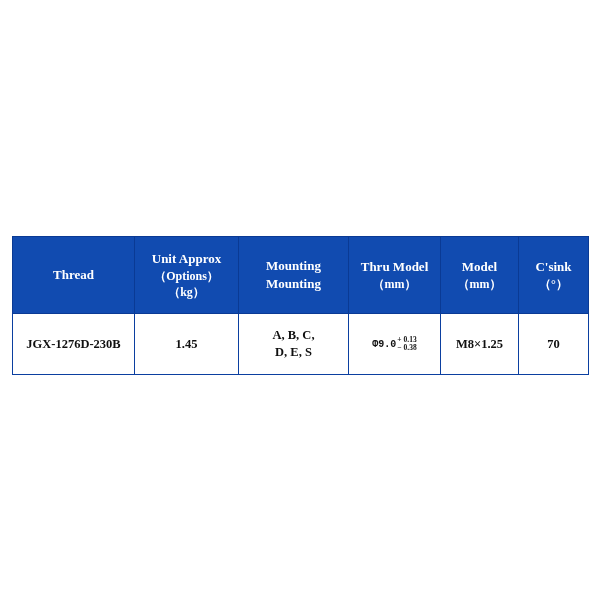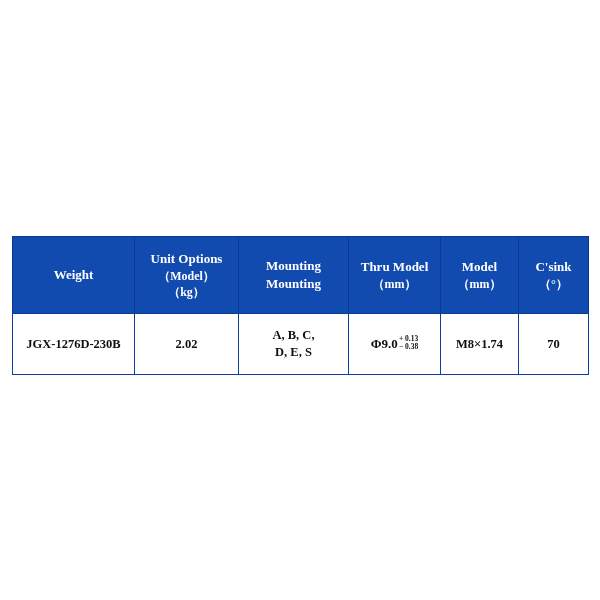--- a/index.html
+++ b/index.html
@@ -69,21 +69,22 @@
     text-align: right;
     margin-left: 1px;
     position: relative;
     top: -1px;
   }
   .tol-up { display: block; }
   .tol-dn { display: block; }
   .phi-val {
     display: inline-block;
     vertical-align: middle;
-    font-size: 13px;
+    font-size: 10px;
+    font-family: Liberation Mono, monospace;
   }
   .thru-cell-inner {
     display: inline-block;
     white-space: nowrap;
   }
 </style>
 </head>
 <body>
 
 <div class="page">
@@ -93,25 +94,25 @@
       <col class="col-model">
       <col class="col-weight">
       <col class="col-mount">
       <col class="col-thru">
       <col class="col-thread">
       <col class="col-csink">
     </colgroup>
     <tbody>
       <tr class="head-row">
         <td>
-          <span class="hl1">Weight</span>
+          <span class="hl1">Thread</span>
         </td>
         <td>
-          <span class="hl1">Unit Options</span>
-          <span class="hl2">（Model）</span>
+          <span class="hl1">Unit Approx</span>
+          <span class="hl2">（Options）</span>
           <span class="hl2">（kg）</span>
         </td>
         <td>
           <span class="hl1">Mounting</span>
           <span class="hl1">Mounting</span>
         </td>
         <td>
           <span class="hl1">Thru Model</span>
           <span class="hl2">（mm）</span>
         </td>
@@ -119,29 +120,29 @@
           <span class="hl1">Model</span>
           <span class="hl2">（mm）</span>
         </td>
         <td>
           <span class="hl1">C'sink</span>
           <span class="hl2">（°）</span>
         </td>
       </tr>
       <tr class="body-row">
         <td>JGX-1276D-230B</td>
-        <td>2.02</td>
+        <td>1.45</td>
         <td>
           <span class="mount-line">A, B, C,</span>
           <span class="mount-line">D, E, S</span>
         </td>
         <td>
           <span class="thru-cell-inner">
             <span class="phi-val">Φ9.0</span><span class="tolerance"><span class="tol-up">+ 0.13</span><span class="tol-dn">− 0.38</span></span>
           </span>
         </td>
-        <td>M8×1.74</td>
+        <td>M8×1.25</td>
         <td>70</td>
       </tr>
     </tbody>
   </table>
 
 </div>
 
 </body></html>

